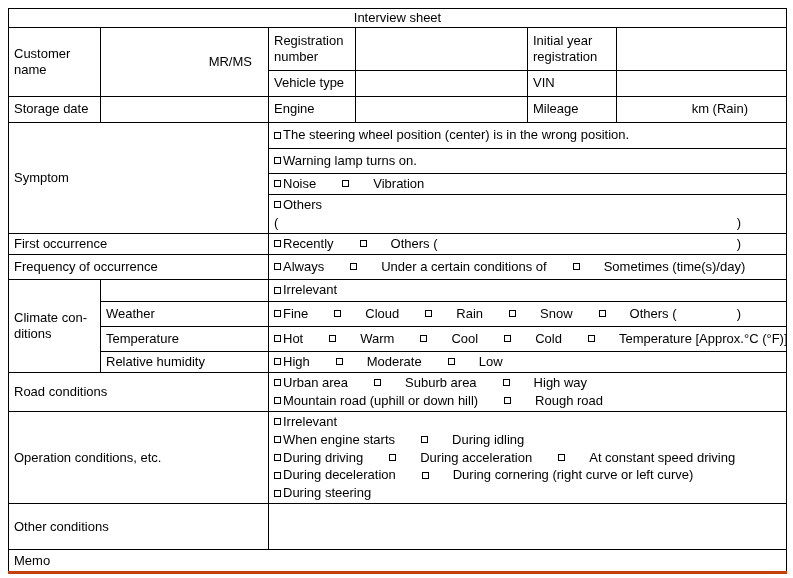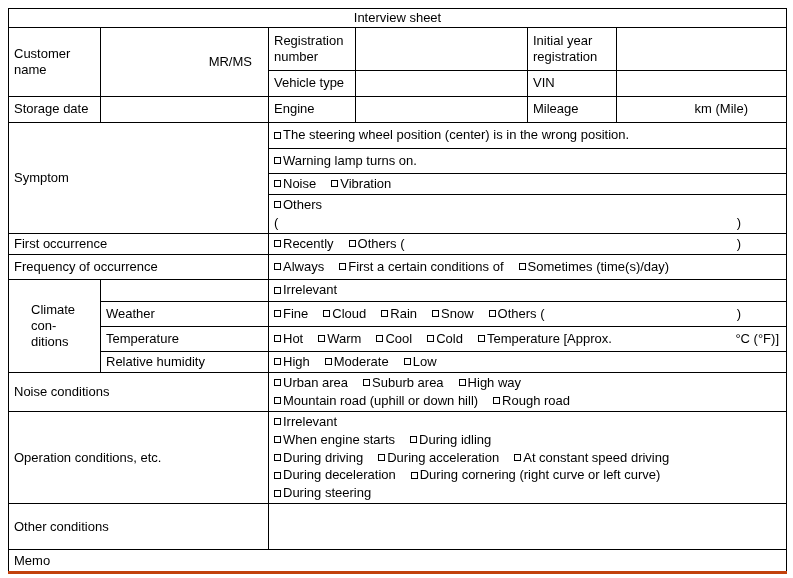--- a/index.html
+++ b/index.html
@@ -13,29 +13,29 @@
   .sheet { position: absolute; left: 8px; top: 8px; width: 778px; }
   table { border-collapse: collapse; table-layout: fixed; width: 778px; border-radius: 13px; }
   td { border: 1px solid #000; padding: 2px 5px; vertical-align: middle; line-height: 1.22; overflow: hidden; }
   .title-cell { text-align: center; padding: 1px 2px; }
   .r-align { text-align: right; }
   .pr-lg { padding-right: 16px; padding-left: 16px; }
   .pr-unit { padding-right: 38px; }
   .cb-line { display: flex; align-items: flex-end; white-space: nowrap; }
   .cb-line + .cb-line { margin-top: 2px; }
   .opt { display: inline-flex; align-items: center; white-space: nowrap; }
-  .opt + .opt { margin-left: 15px; }
+  .opt + .opt { margin-left: 26px; gap: 22px; }
   .box {
     display: inline-block; width: 7px; height: 7px;
     border: 1px solid #000; margin-right: 2px; flex: none;
   }
   .txt { display: inline-block; }
   .tail { margin-left: auto; margin-right: 40px; }
   .tail-tight .tail { margin-right: 2px; }
-  .two-line span { display: block; margin-left: 17px; }
+  .two-line span { display: block; }
   tr.memo-row td { border-bottom: 3px solid #c2410c; }
 </style>
 </head>
 <body>
 
 <div class="sheet">
   <table>
     <colgroup>
       <col style="width:92px">
         <col style="width:168px">
@@ -68,21 +68,21 @@
       <td></td>
     </tr>
 
     <tr style="height:26px">
       <td>Storage date</td>
       <td></td>
       <td>Engine</td>
       <td></td>
       <td>Mileage</td>
       <td class="r-align pr-unit">
-        <span>km (Mile)</span>
+        <span>km (Rain)</span>
       </td>
     </tr>
 
     <tr style="height:26px">
       <td colspan="2" rowspan="4">Symptom</td>
       <td colspan="4">
         <div class="cb-line">
               <span class="opt">
                 <span class="box"></span>
                 <span class="opt-label">The steering wheel position (center) is in the wrong position.</span>
@@ -149,21 +149,21 @@
     <tr style="height:25px">
       <td colspan="2">Frequency of occurrence</td>
       <td colspan="4">
         <div class="cb-line">
               <span class="opt">
                 <span class="box"></span>
                 <span class="opt-label">Always</span>
               </span>
               <span class="opt">
                 <span class="box"></span>
-                <span class="opt-label">First a certain conditions of</span>
+                <span class="opt-label">Under a certain conditions of</span>
               </span>
               <span class="opt">
                 <span class="box"></span>
                 <span class="opt-label">Sometimes (time(s)/day)</span>
               </span>
             </div>
       </td>
     </tr>
 
     <tr style="height:22px">
@@ -251,21 +251,21 @@
               </span>
               <span class="opt">
                 <span class="box"></span>
                 <span class="opt-label">Low</span>
               </span>
             </div>
       </td>
     </tr>
 
     <tr style="height:39px">
-      <td colspan="2">Noise conditions</td>
+      <td colspan="2">Road conditions</td>
       <td colspan="4">
         <div class="cb-line">
               <span class="opt">
                 <span class="box"></span>
                 <span class="opt-label">Urban area</span>
               </span>
               <span class="opt">
                 <span class="box"></span>
                 <span class="opt-label">Suburb area</span>
               </span>

